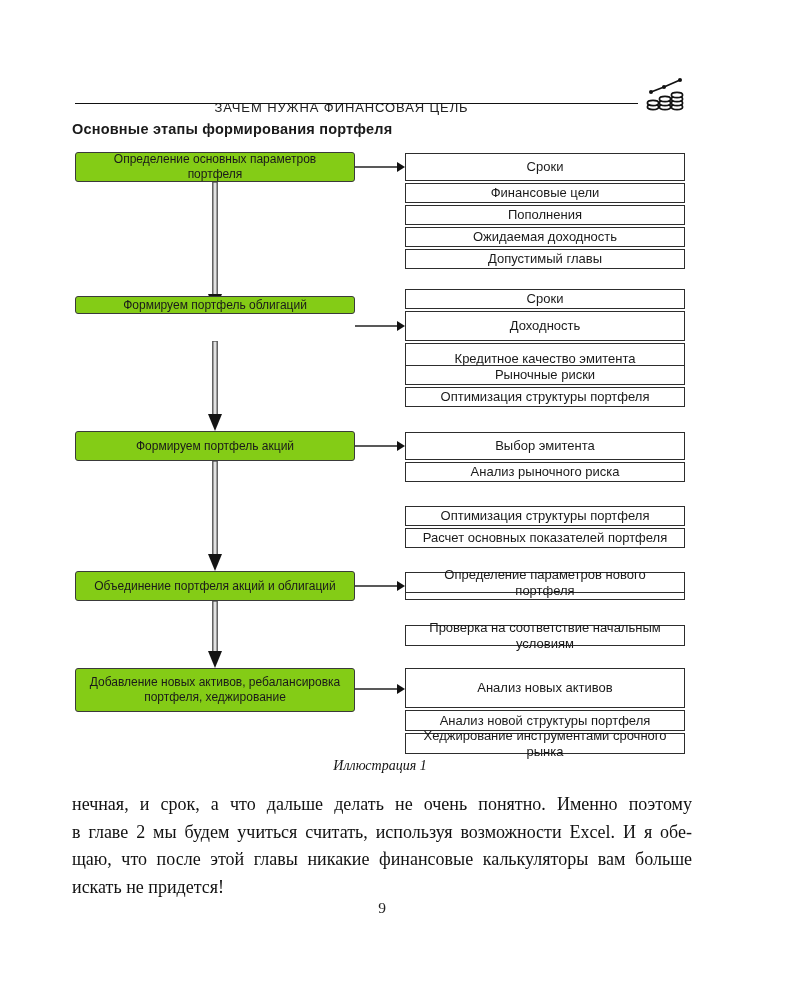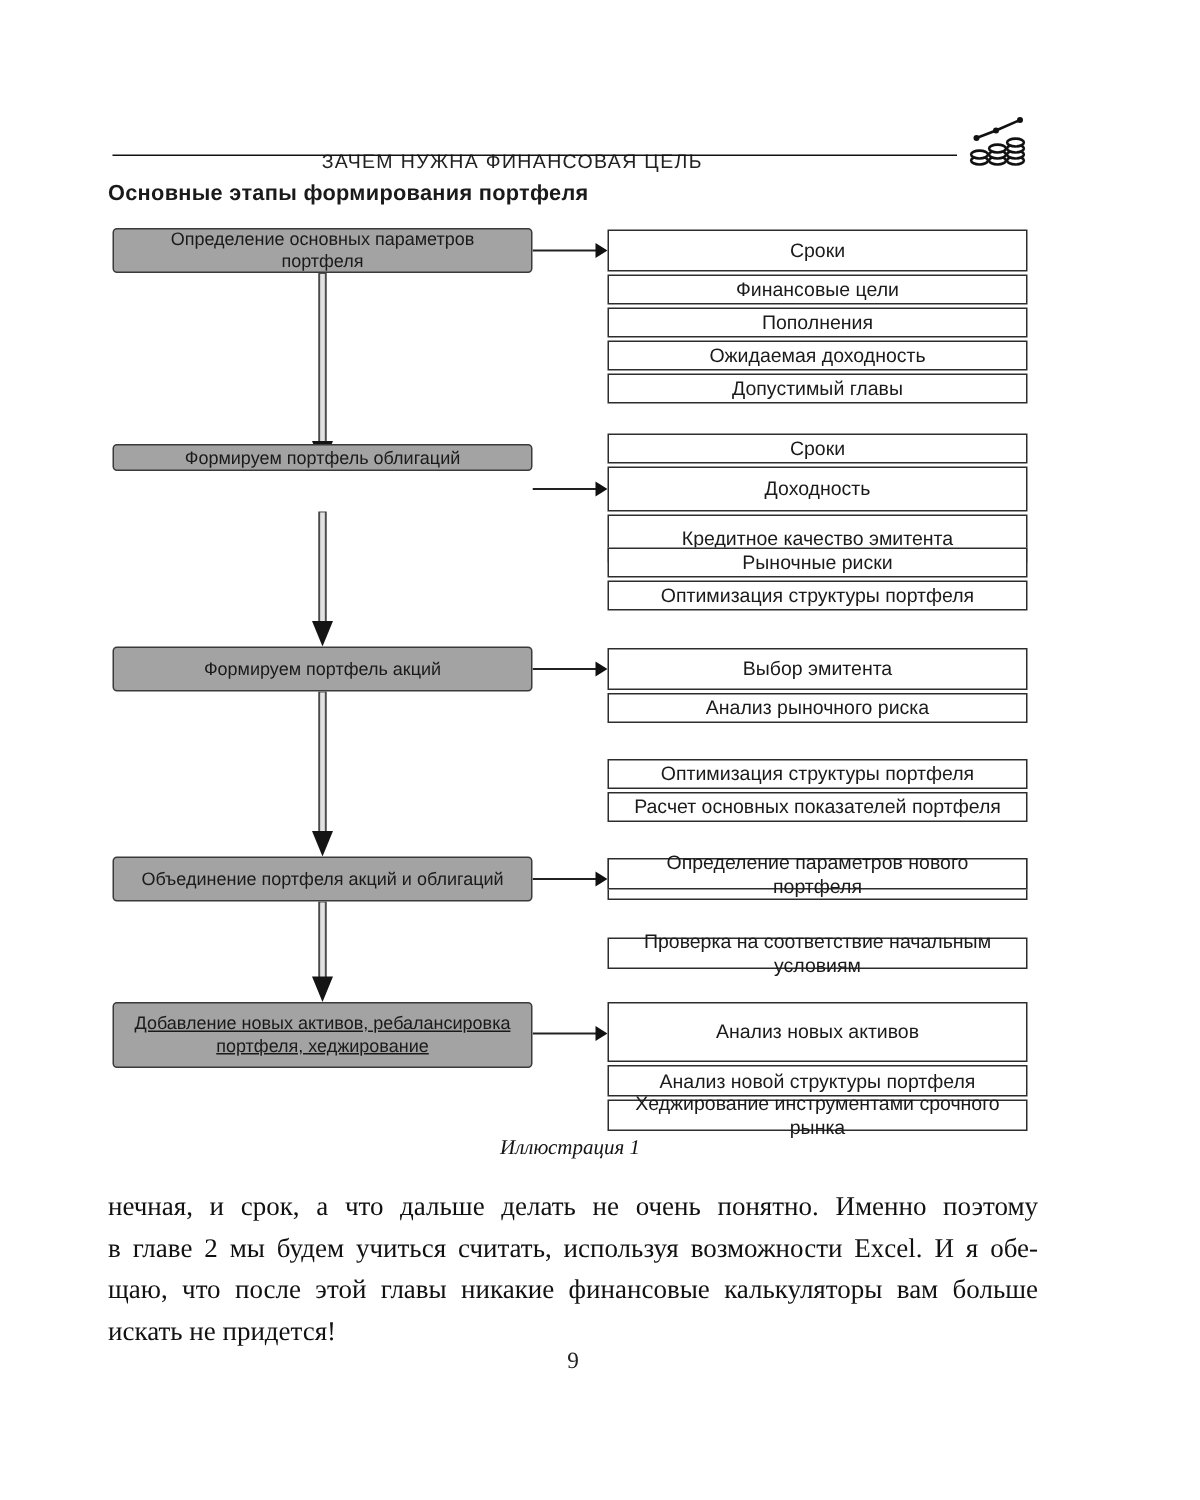--- a/index.html
+++ b/index.html
@@ -12,21 +12,21 @@
   .running-head{
     position:absolute;left:60px;top:80px;width:563px;text-align:center;
     font-size:13px;letter-spacing:.9px;color:#222;margin-top:20px;
   }
   .head-rule{position:absolute;left:75px;top:103px;width:563px;border-top:1.6px solid #111;}
   .head-icon{position:absolute;left:644px;top:76px;}
   
   .section-title{position:absolute;left:72px;top:121px;font-size:14.5px;font-weight:bold;letter-spacing:.2px;}
   
   .stage{
-    position:absolute;left:75px;width:280px;background:#a3a3a3;
+    position:absolute;left:75px;width:280px;background:#84cc16;
     border:1.5px solid #3a3a3a;border-radius:3px;box-sizing:border-box;
     display:flex;align-items:center;justify-content:center;text-align:center;
     font-size:12px;line-height:1.25;padding:2px 10px;
   }
   .detail{
     position:absolute;left:405px;width:280px;background:#ffffff;
     border:1.5px solid #2d2d2d;box-sizing:border-box;
     display:flex;align-items:center;justify-content:center;text-align:center;
     font-size:13px;line-height:1.2;padding:1px 8px;
   }
@@ -127,21 +127,21 @@
   <div class="detail" style="top:625px;height:21px;">Проверка на соответствие начальным условиям</div>
   <svg class="arrow" style="left:355px;top:579px;" width="50" height="14" viewBox="0 0 50 14">
     <line x1="0" y1="7" x2="43" y2="7" stroke="#222" stroke-width="1.4"></line>
       <polygon points="42,2 42,12 50,7" fill="#111"></polygon>
   </svg>
   <svg class="arrow" style="left:204px;top:601px;" width="22" height="67" viewBox="0 0 22 67">
     <rect x="8.8" y="0" width="4.4" height="51" fill="#e2e2e2" stroke="#4a4a4a" stroke-width="1.3"></rect>
     <polygon points="4,50 18,50 11,67" fill="#141414"></polygon>
   </svg>
 
-  <div class="stage" style="top:668px;height:44px;text-decoration:underline;">Добавление новых активов, ребалансировка портфеля, хеджирование</div>
+  <div class="stage" style="top:668px;height:44px;">Добавление новых активов, ребалансировка портфеля, хеджирование</div>
   <div class="detail" style="top:668px;height:40px;">Анализ новых активов</div>
   <div class="detail" style="top:710px;height:21px;">Анализ новой структуры портфеля</div>
   <div class="detail" style="top:733px;height:21px;">Хеджирование инструментами срочного рынка</div>
   <svg class="arrow" style="left:355px;top:682px;" width="50" height="14" viewBox="0 0 50 14">
     <line x1="0" y1="7" x2="43" y2="7" stroke="#222" stroke-width="1.4"></line>
       <polygon points="42,2 42,12 50,7" fill="#111"></polygon>
   </svg>
 
   <div class="caption">Иллюстрация 1</div>
 

